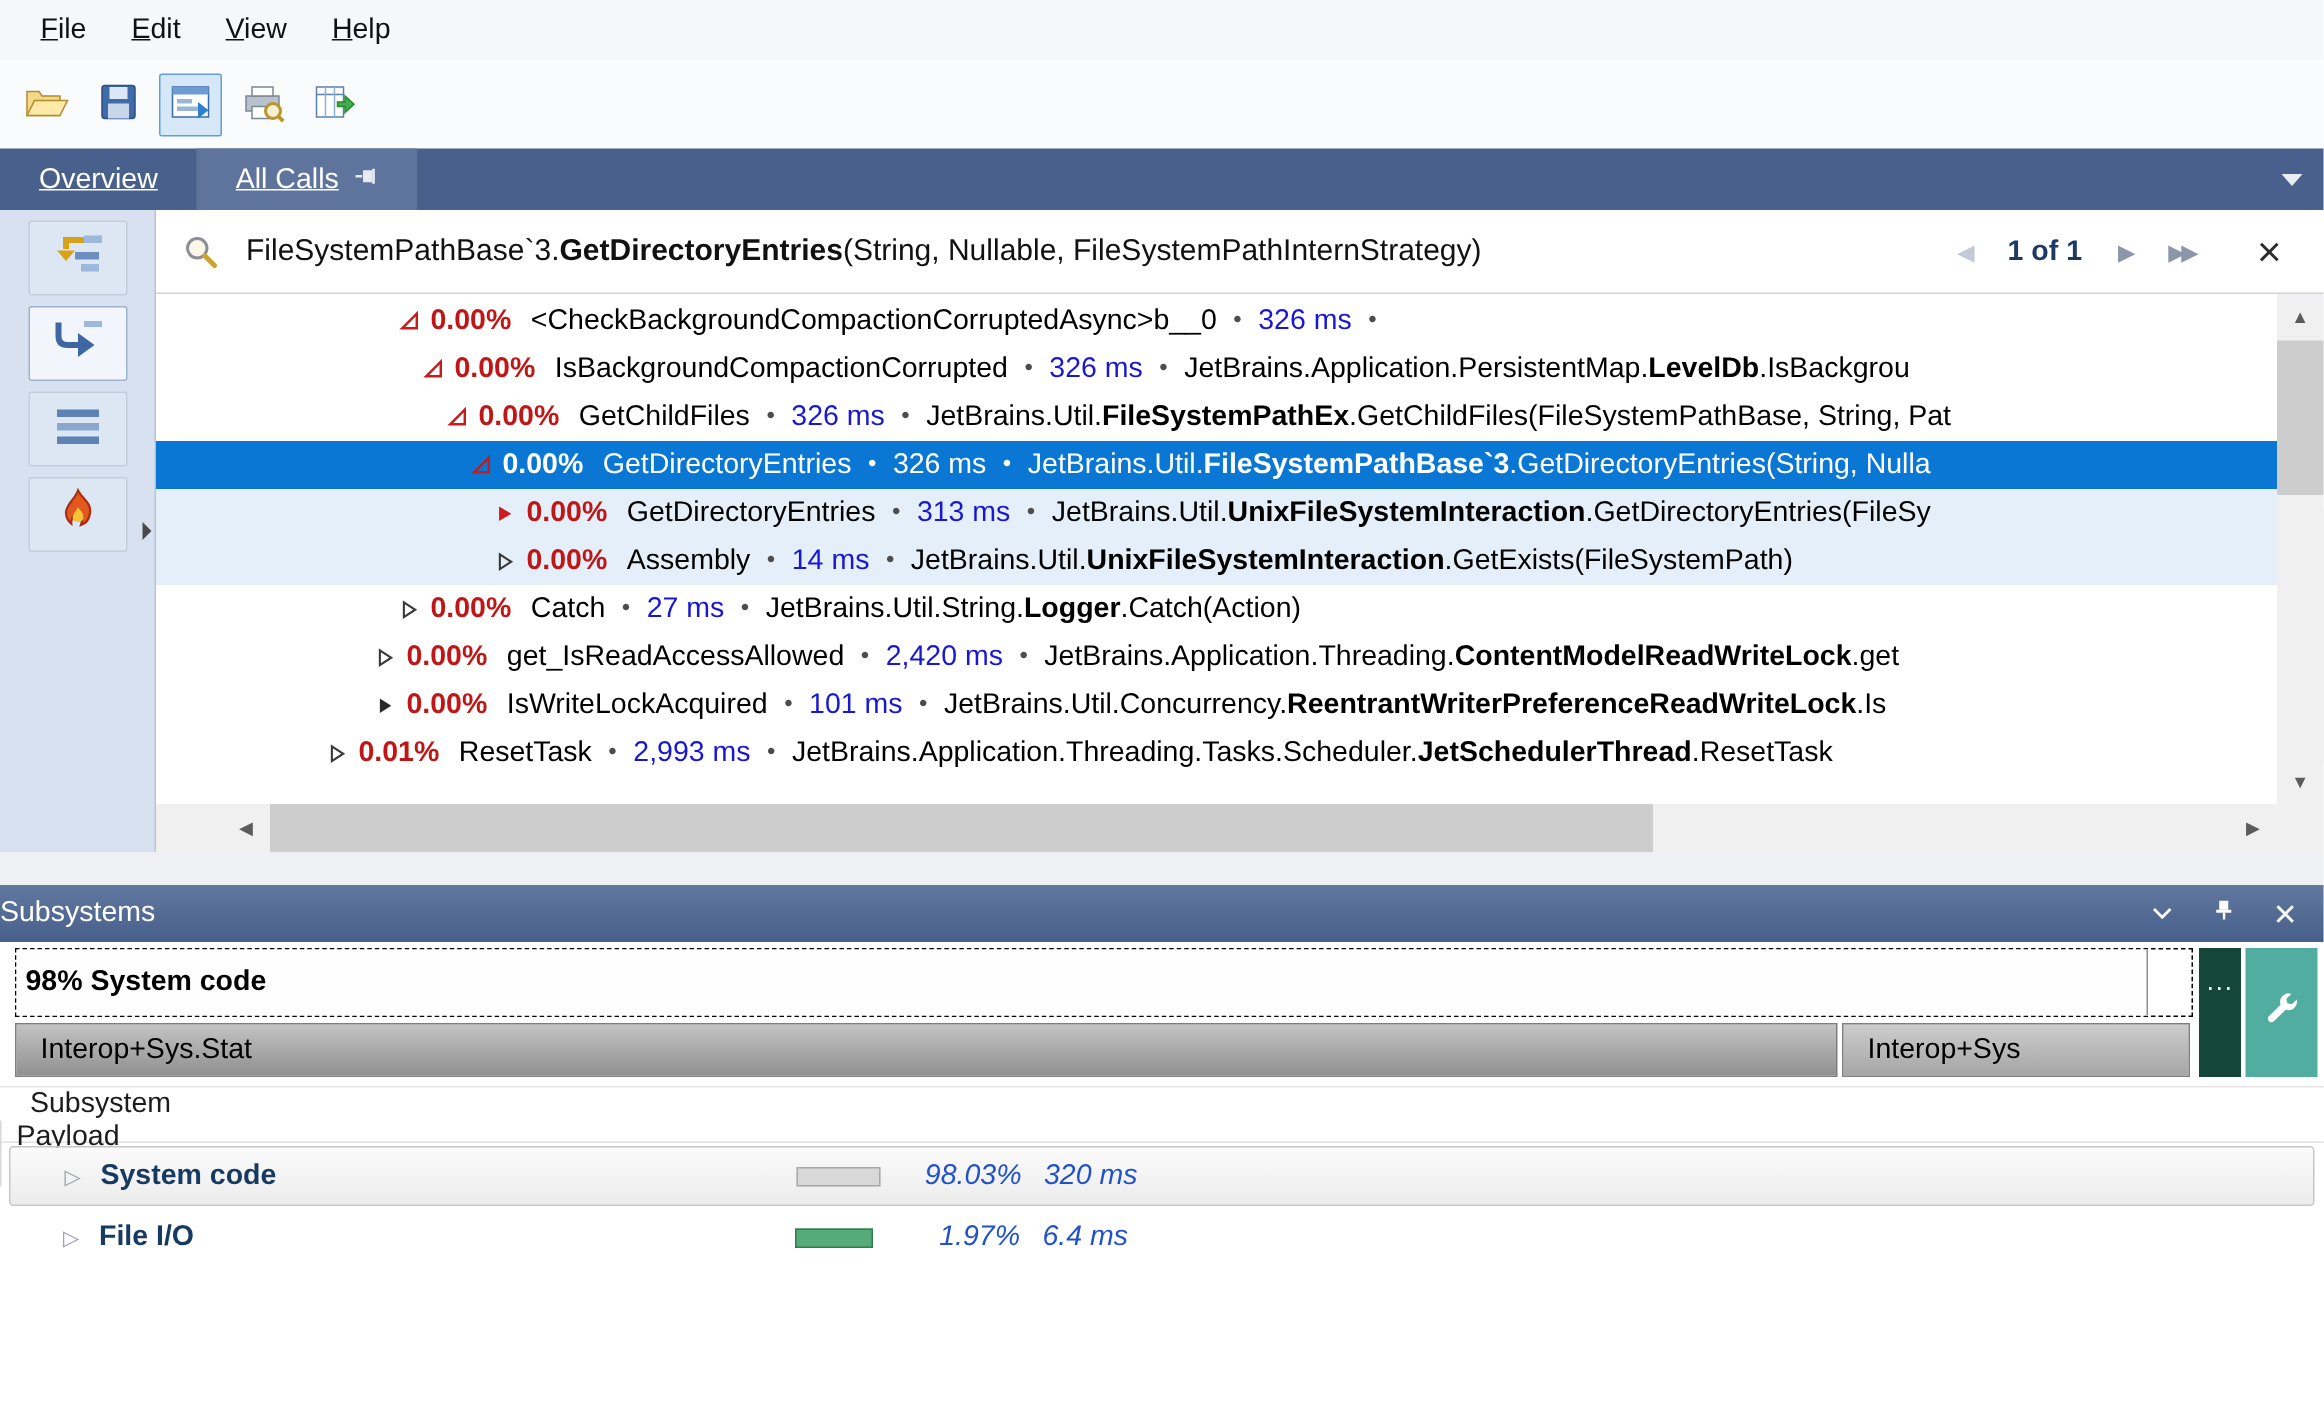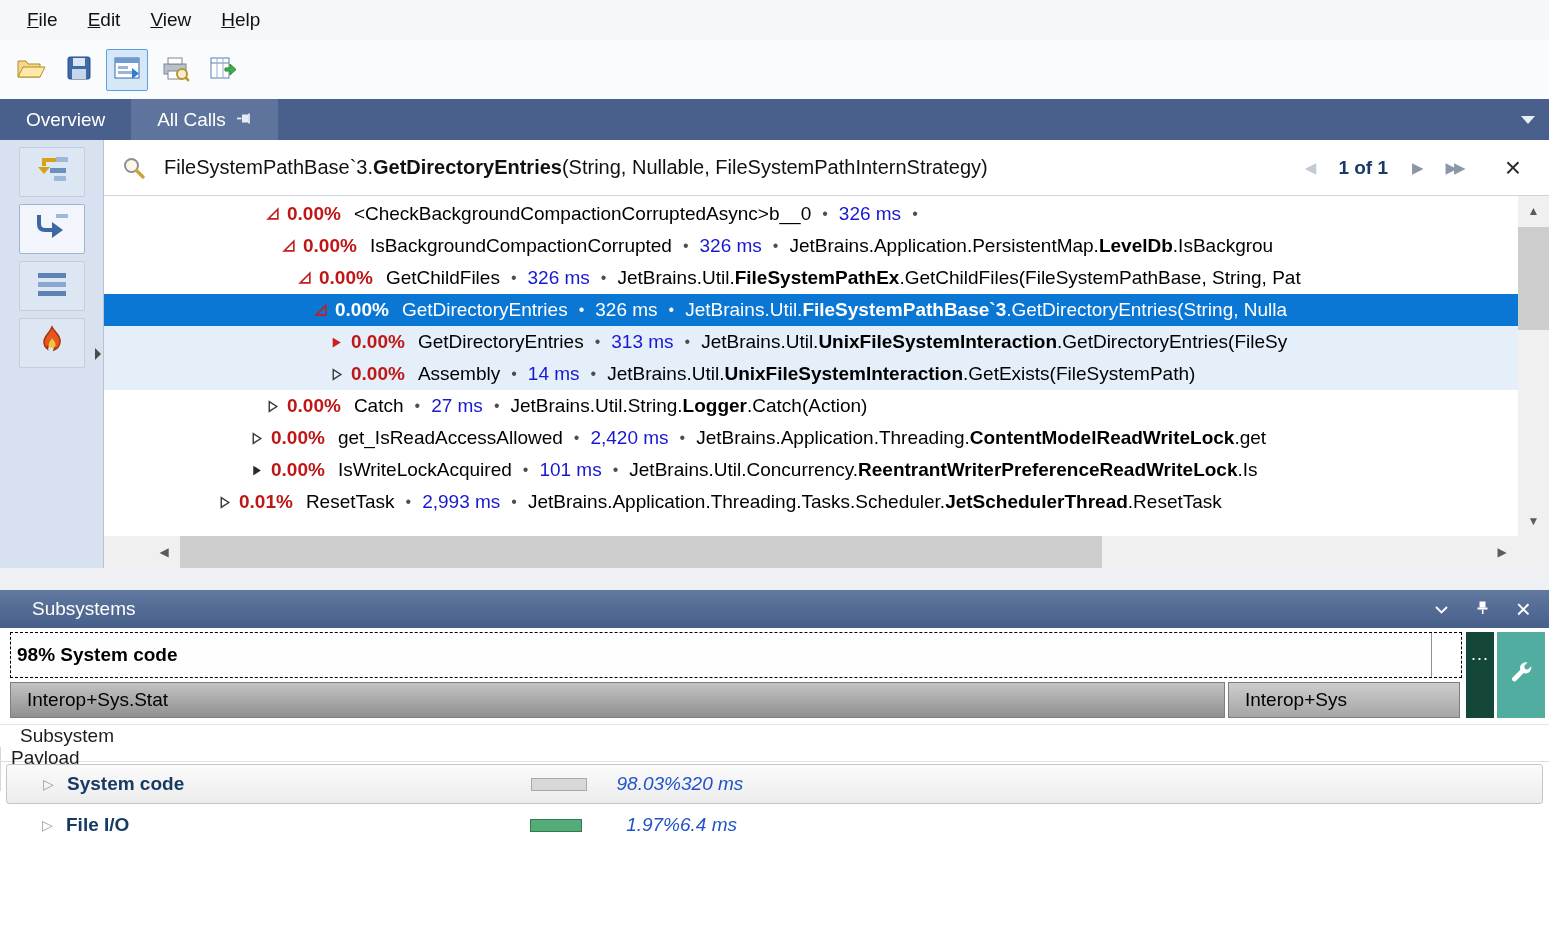--- a/index.html
+++ b/index.html
@@ -18,21 +18,21 @@
   
   .toolbar { position:absolute; top:40px; left:0; right:0; height:59px;
     background:#fafbfc; display:flex; align-items:center; gap:6px; padding-left:10px; }
   .tool-btn { width:42px; height:42px; display:flex; align-items:center; justify-content:center;
     border:1px solid transparent; border-radius:2px; background:transparent; padding:0; }
   .tool-btn.active { background:#d6e7f8; border-color:#5d9fe0; }
 
   
   .tabbar { position:absolute; top:99px; left:0; right:0; height:41px;
     background:#48608b; display:flex; align-items:stretch; }
-  .tab { display:flex; align-items:center; gap:10px; color:#ffffff; font-size:19px; padding:0 26px; }
+  .tab { display:flex; align-items:center; gap:10px; color:#ffffff; font-size:19px; padding:0 26px;text-decoration:underline; }
   .tab.active { background:#5f749c; }
   .tab-caret { position:absolute; right:14px; top:17px; width:0; height:0;
     border-left:7px solid transparent; border-right:7px solid transparent; border-top:8px solid #e9edf4; }
 
   
   .sidebar { position:absolute; top:140px; left:0; width:104px; height:430px;
     background:#d8e1f0; border-right:1px solid #b9c3d6; }
   .side-btn { width:66px; height:50px; margin:7px auto 0 auto; display:flex; align-items:center;
     justify-content:center; background:#dde6f3; border:1px solid #c2cdde; border-radius:2px; }
   .side-btn.active { background:#f2f6fc; border-color:#9fb4d0; }
@@ -78,21 +78,21 @@
     justify-content:center; color:#5b5b5b; font-size:12px; }
   .hs-left { left:44px; } .hs-right { right:0; }
   .hs-thumb { position:absolute; left:76px; top:0; width:922px; height:32px; background:#cdcdcd; }
   .scroll-corner { position:absolute; top:536px; left:1518px; width:31px; height:32px; background:#f0f0f0; }
 
   .splitter { position:absolute; top:568px; left:0; right:0; height:22px; background:#eef0f3; }
 
   
   .sub-header { position:absolute; top:590px; left:0; right:0; height:38px;
     background:linear-gradient(#61789f,#47608a); color:#fff; font-size:19px;
-    display:flex; align-items:center; padding-left:32px; }
+    display:flex; align-items:center; padding-left:0; }
   .sub-header-icons { margin-left:auto; display:flex; align-items:center; gap:26px; margin-right:18px; }
   .sub-close { font-size:26px; line-height:18px; color:#fff; }
 
   .sub-bars { position:absolute; top:628px; left:0; right:0; height:96px; background:#ffffff; }
   .big-bar { position:absolute; left:10px; top:4px; width:1452px; height:46px;
     border:1px dashed #000; background:#ffffff;padding-left:33px; }
   .big-bar-fill { position:absolute; left:0; top:0; bottom:0; background:#fefefe; border-right:1px solid #909090; }
   .big-bar-label { position:absolute; left:6px; top:0; bottom:0; display:flex; align-items:center;
     font-size:19px; font-weight:bold; color:#000; }
   .asm-bar { position:absolute; top:54px; height:36px; border:1px solid #7e7e7e;
@@ -113,21 +113,21 @@
   .sub-rows { position:absolute; top:762px; left:0; right:0; height:100px; }
   .sub-row { position:absolute; left:6px; width:1537px; height:40px; }
   .sub-row.selected { border:1px solid #c6c6c6; border-radius:3px;
     background:linear-gradient(#fbfbfb,#ececec); }
   .sub-row .exp { position:absolute; left:36px; top:11px; color:#98a0a8; font-size:14px; }
   .sub-row .sub-name { position:absolute; left:60px; top:8px; font-weight:bold; font-size:19px; color:#173a63; }
   .sub-row .payload-bar { position:absolute; left:524px; top:13px; height:13px; border:1px solid #a9a9a9; }
   .sub-row .payload-text { position:absolute; left:588px; top:8px; font-size:19px; font-style:italic;
     color:#2152c9; display:flex; }
   .sub-row .pl-pct { width:86px; text-align:right; }
-  .sub-row .pl-time { }
+  .sub-row .pl-time { margin-left:15px; }
 </style>
 </head>
 <body>
 
 <div class="menubar" id="menubar">
     <span class="menu-item">File</span>
     <span class="menu-item">Edit</span>
     <span class="menu-item">View</span>
     <span class="menu-item">Help</span>
   </div>

